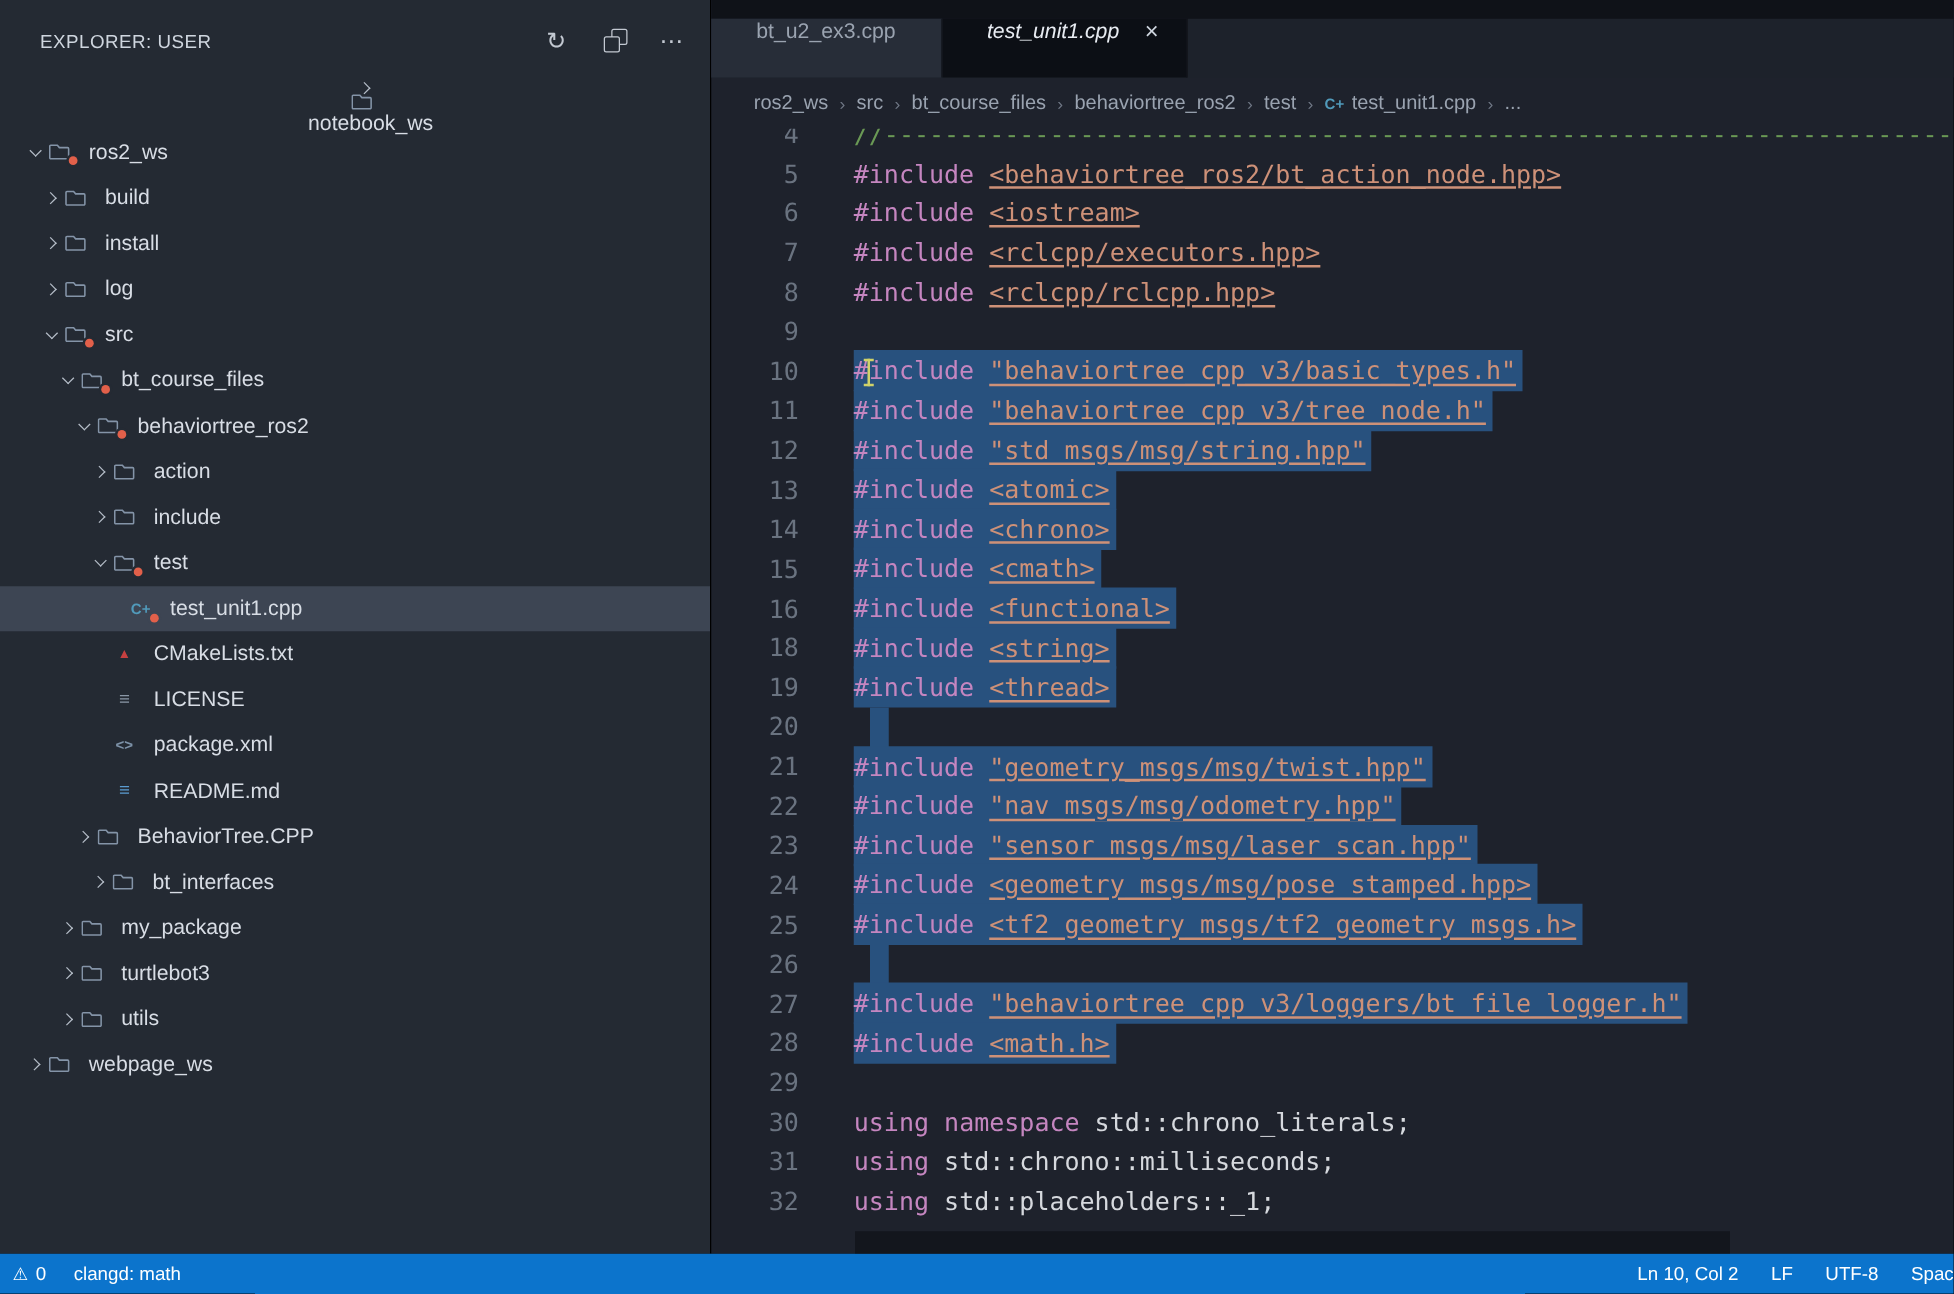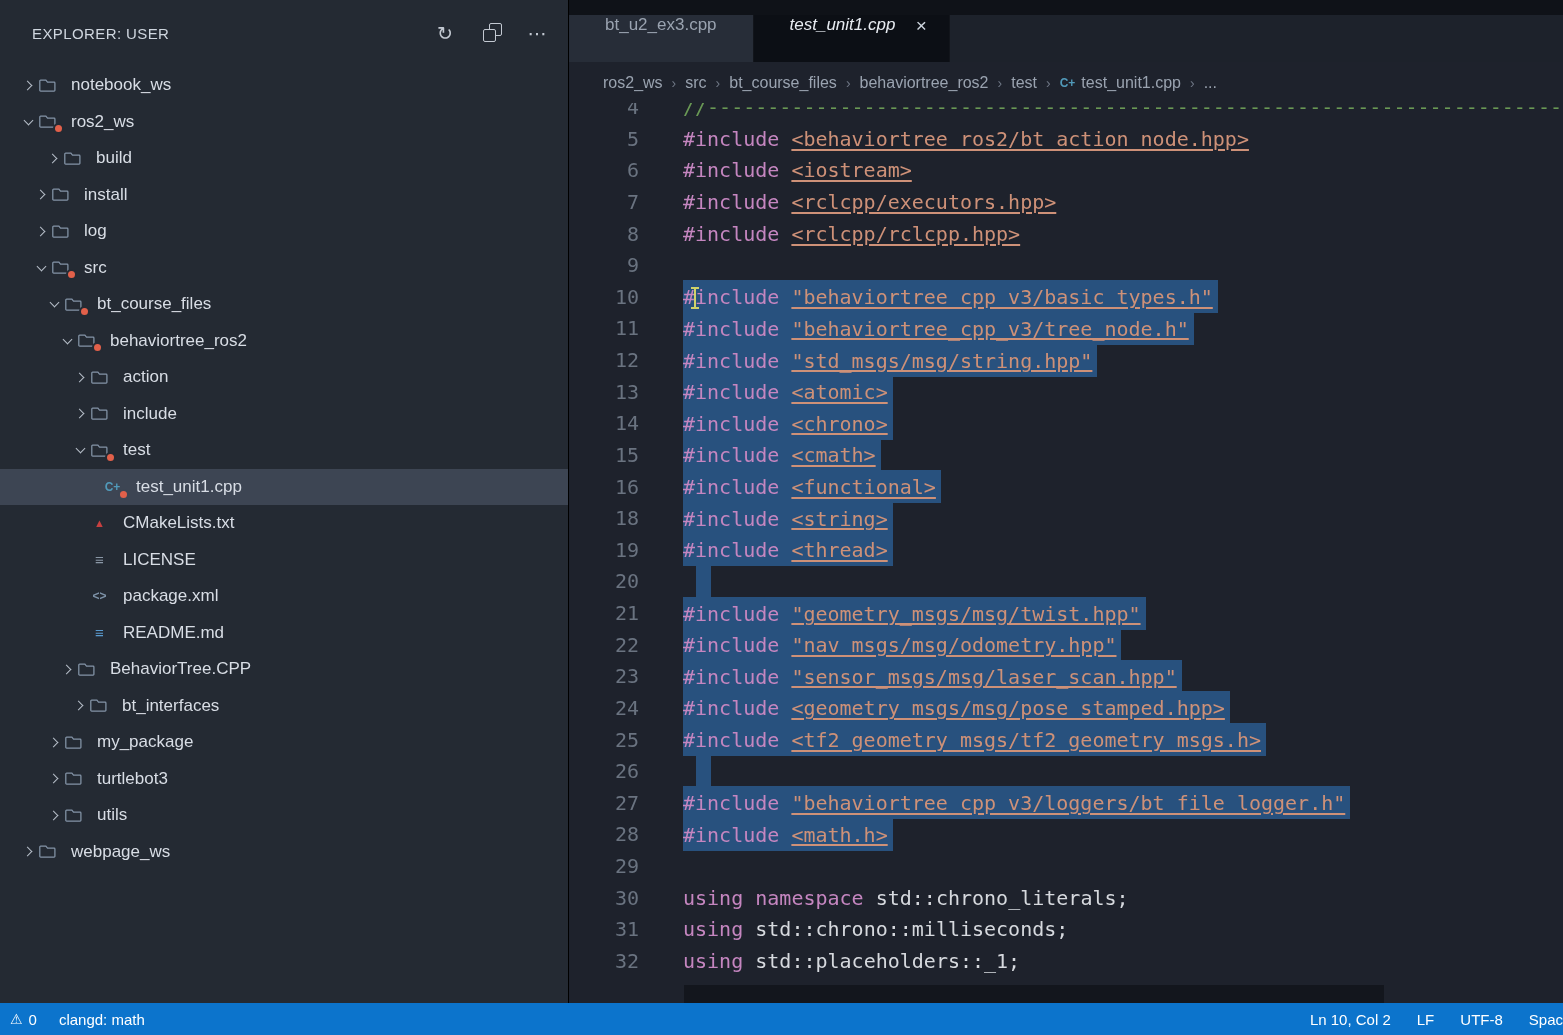--- a/index.html
+++ b/index.html
@@ -92,44 +92,44 @@
         <span class="sb-title">EXPLORER: USER</span>
         <span class="sb-actions">
           <span class="sb-act">↻</span>
           <span class="sb-act">
               <span class="dupicon"></span>
             </span>
           <span class="sb-act">⋯</span>
         </span>
       </div>
       <div id="tree">
+          <div class="tree-row" style="padding-left: 18px; flex-direction: column;">
+            <span class="chevbox">
+              <span class="chev"></span>
+            </span>
+            <span class="icobox">
+              <svg width="17" height="15" viewBox="0 0 17 15">
+                <path d="M1.6 2.2h5.3l1.6 1.9h6.6a.8.8 0 0 1 .8.8v7.3a.8.8 0 0 1-.8.8H1.6a.8.8 0 0 1-.8-.8V3a.8.8 0 0 1 .8-.8z" fill="none" stroke="#8494a8" stroke-width="1.25"></path>
+              </svg>
+            </span>
+            <span class="tree-label">notebook_ws</span>
+          </div>
           <div class="tree-row" style="padding-left: 18px;">
             <span class="chevbox">
-              <span class="chev"></span>
-            </span>
-            <span class="icobox">
-              <svg width="17" height="15" viewBox="0 0 17 15">
-                <path d="M1.6 2.2h5.3l1.6 1.9h6.6a.8.8 0 0 1 .8.8v7.3a.8.8 0 0 1-.8.8H1.6a.8.8 0 0 1-.8-.8V3a.8.8 0 0 1 .8-.8z" fill="none" stroke="#8494a8" stroke-width="1.25"></path>
-              </svg>
-            </span>
-            <span class="tree-label">notebook_ws</span>
-          </div>
-          <div class="tree-row" style="padding-left: 18px;">
-            <span class="chevbox">
               <span class="chev down"></span>
             </span>
             <span class="icobox">
               <svg width="17" height="15" viewBox="0 0 17 15">
                 <path d="M1.6 2.2h5.3l1.6 1.9h6.6a.8.8 0 0 1 .8.8v7.3a.8.8 0 0 1-.8.8H1.6a.8.8 0 0 1-.8-.8V3a.8.8 0 0 1 .8-.8z" fill="none" stroke="#8494a8" stroke-width="1.25"></path>
               </svg>
               <span class="dot"></span>
             </span>
             <span class="tree-label">ros2_ws</span>
           </div>
-          <div class="tree-row" style="padding-left: 43px;">
+          <div class="tree-row" style="padding-left: 31px;">
             <span class="chevbox">
               <span class="chev"></span>
             </span>
             <span class="icobox">
               <svg width="17" height="15" viewBox="0 0 17 15">
                 <path d="M1.6 2.2h5.3l1.6 1.9h6.6a.8.8 0 0 1 .8.8v7.3a.8.8 0 0 1-.8.8H1.6a.8.8 0 0 1-.8-.8V3a.8.8 0 0 1 .8-.8z" fill="none" stroke="#8494a8" stroke-width="1.25"></path>
               </svg>
             </span>
             <span class="tree-label">build</span>
           </div>

